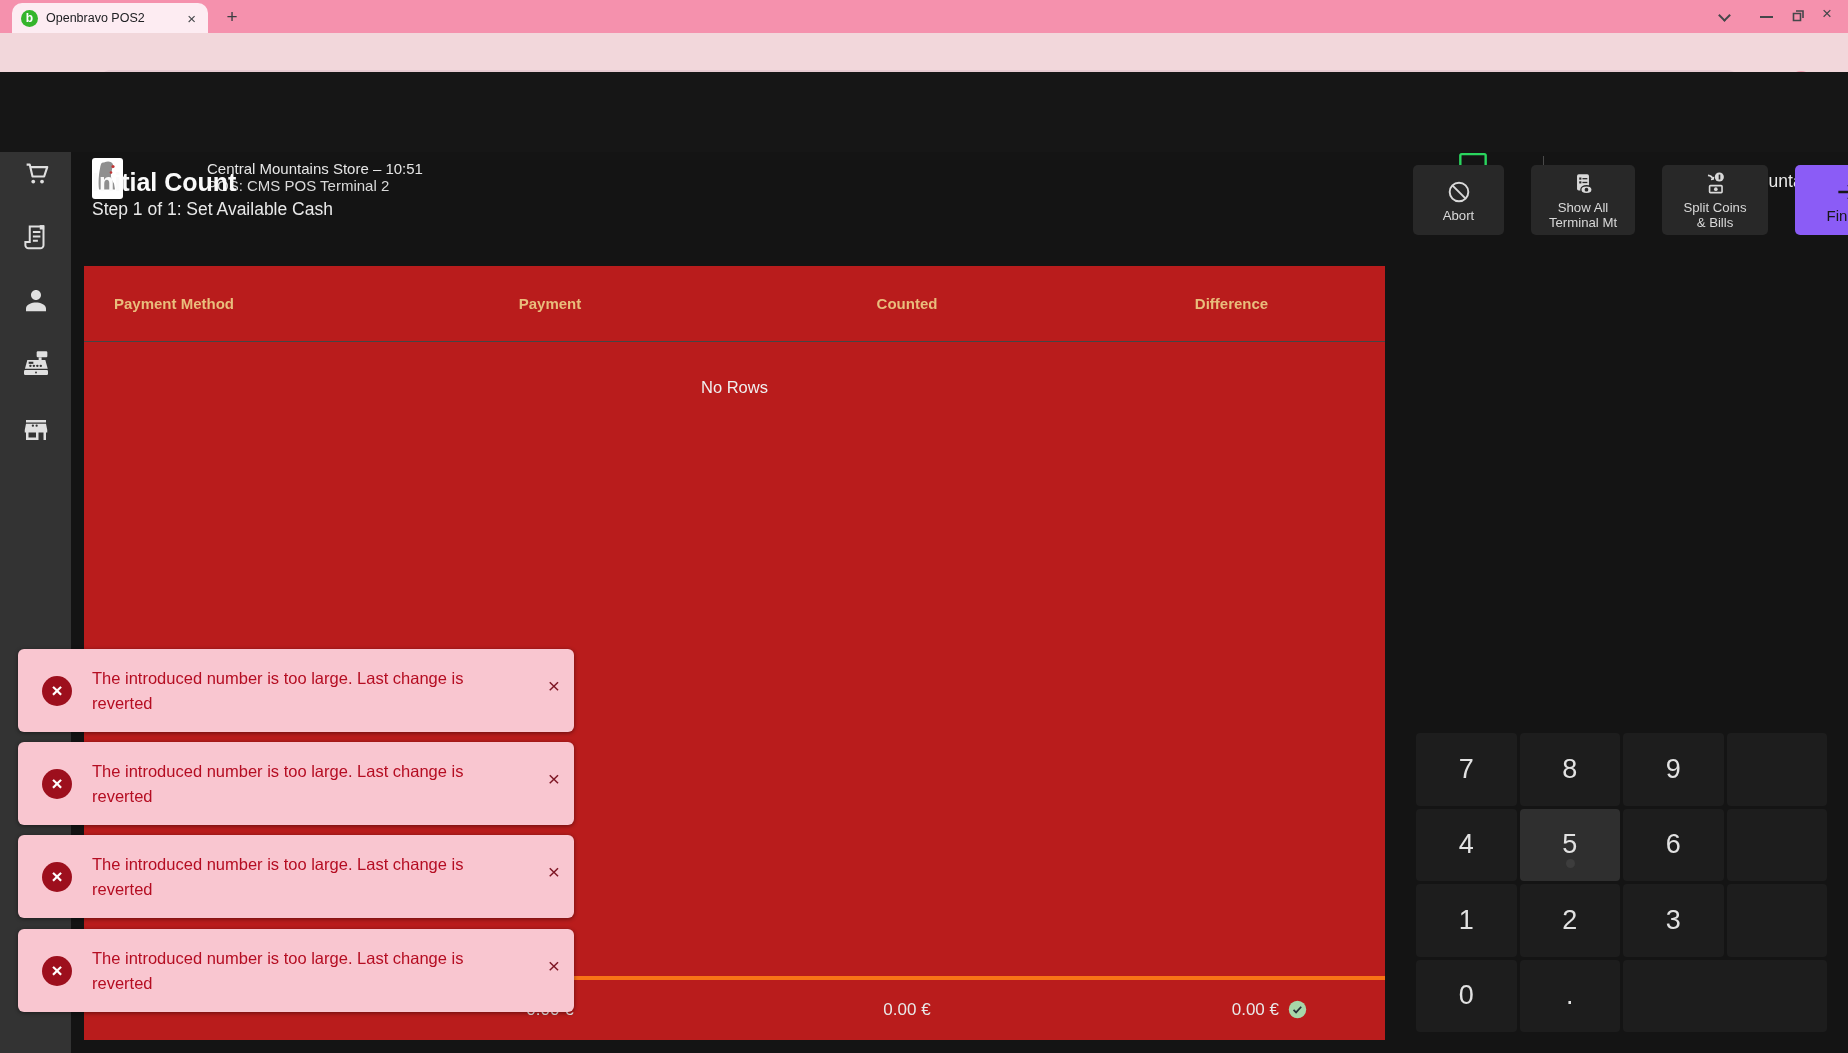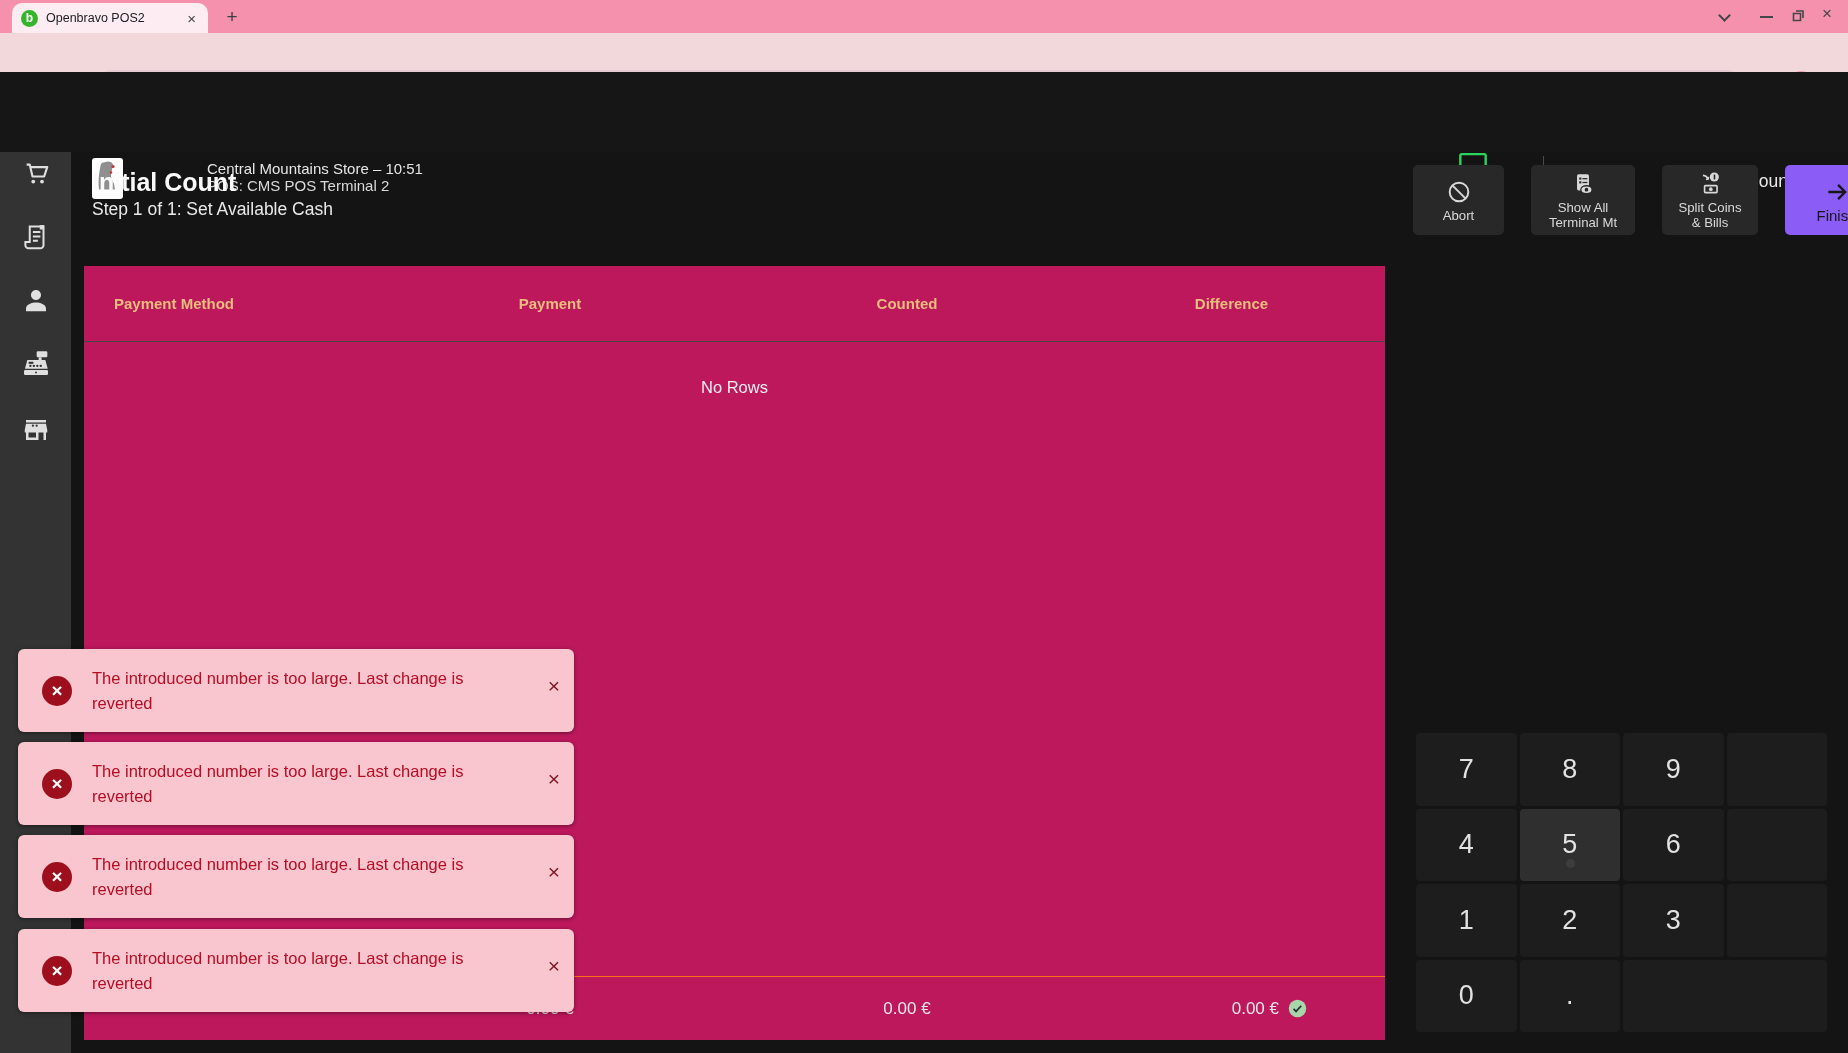--- a/index.html
+++ b/index.html
@@ -50,30 +50,30 @@
   .side-item { position:absolute; left:0; width:71px; height:48px; display:flex; align-items:center; justify-content:center; }
 
   
   .page-title { left:92px; top:168px; font-size:25px; font-weight:bold; color:#fafafa; }
   .page-subtitle { left:92px; top:199px; font-size:17.5px; color:#e9e9e9; }
 
   
   .actionbar { left:1413px; top:165px; display:flex; gap:27px; }
   .abtn { height:70px; background:#282828; border-radius:5px; display:flex; flex-direction:column; align-items:center; justify-content:center; color:#d9d9d9; font-size:13.2px; line-height:15px; text-align:center; }
   .abtn .aicon { height:28px; display:flex; align-items:center; margin-bottom:2px; }
-  .abtn.w1 { width:91px; } .abtn.w2 { width:104px; } .abtn.w3 { width:96px;justify-content:center; }
+  .abtn.w1 { width:91px; } .abtn.w2 { width:104px; } .abtn.w3 { width:106px;justify-content:center; }
   .abtn.finish { width:103px; background:#8b5cf6; color:#171717; font-size:15px; }
 
   
-  .panel { left:84px; top:266px; width:1301px; height:774px; background:#be185d; }
+  .panel { left:84px; top:266px; width:1301px; height:774px; background:#b91c1c; }
   .thead { position:absolute; left:0; top:0; right:0; height:76px; border-bottom:1px solid #454545; display:grid; grid-template-columns:280px 372px 342px 1fr; align-items:center; }
   .th { font-size:15px; font-weight:bold; color:#e9bd7c; text-align:center; }
   .th.first { text-align:left; padding-left:30px; }
   .norows { position:absolute; left:0; top:112px; width:100%; text-align:center; font-size:16.5px; color:#f0f0f0; }
-  .totals { position:absolute; left:0; bottom:0; right:0; height:64px; border-top:1px solid #f97316; display:grid; grid-template-columns:280px 372px 342px 1fr; align-items:center; font-size:17px; color:#e9e9e9; }
+  .totals { position:absolute; left:0; bottom:0; right:0; height:64px; border-top:4px solid #f97316; display:grid; grid-template-columns:280px 372px 342px 1fr; align-items:center; font-size:17px; color:#e9e9e9; }
   .tc { text-align:center; }
   .td4 { text-align:right; padding-right:78px; }
   .check { display:inline-block; width:19px; height:19px; vertical-align:-4px; margin-left:9px; }
 
   
   .toast { left:18px; width:556px; height:83px; background:#f9c6d0; border-radius:6px; z-index:20; display:flex; align-items:center; box-shadow:0 1px 4px rgba(0,0,0,.45); }
   .toast-icon { flex:0 0 auto; width:30px; height:30px; border-radius:50%; background:#9d0f1d; color:#ffffff; font-size:19px; font-weight:bold; display:flex; align-items:center; justify-content:center; margin-left:24px; margin-right:20px; }
   .toast-msg { font-size:16.5px; line-height:25px; color:#b50d22; width:400px; }
   .toast-close { position:absolute; right:14px; top:26px; font-size:21px; line-height:21px; color:#7d1523; }
 

